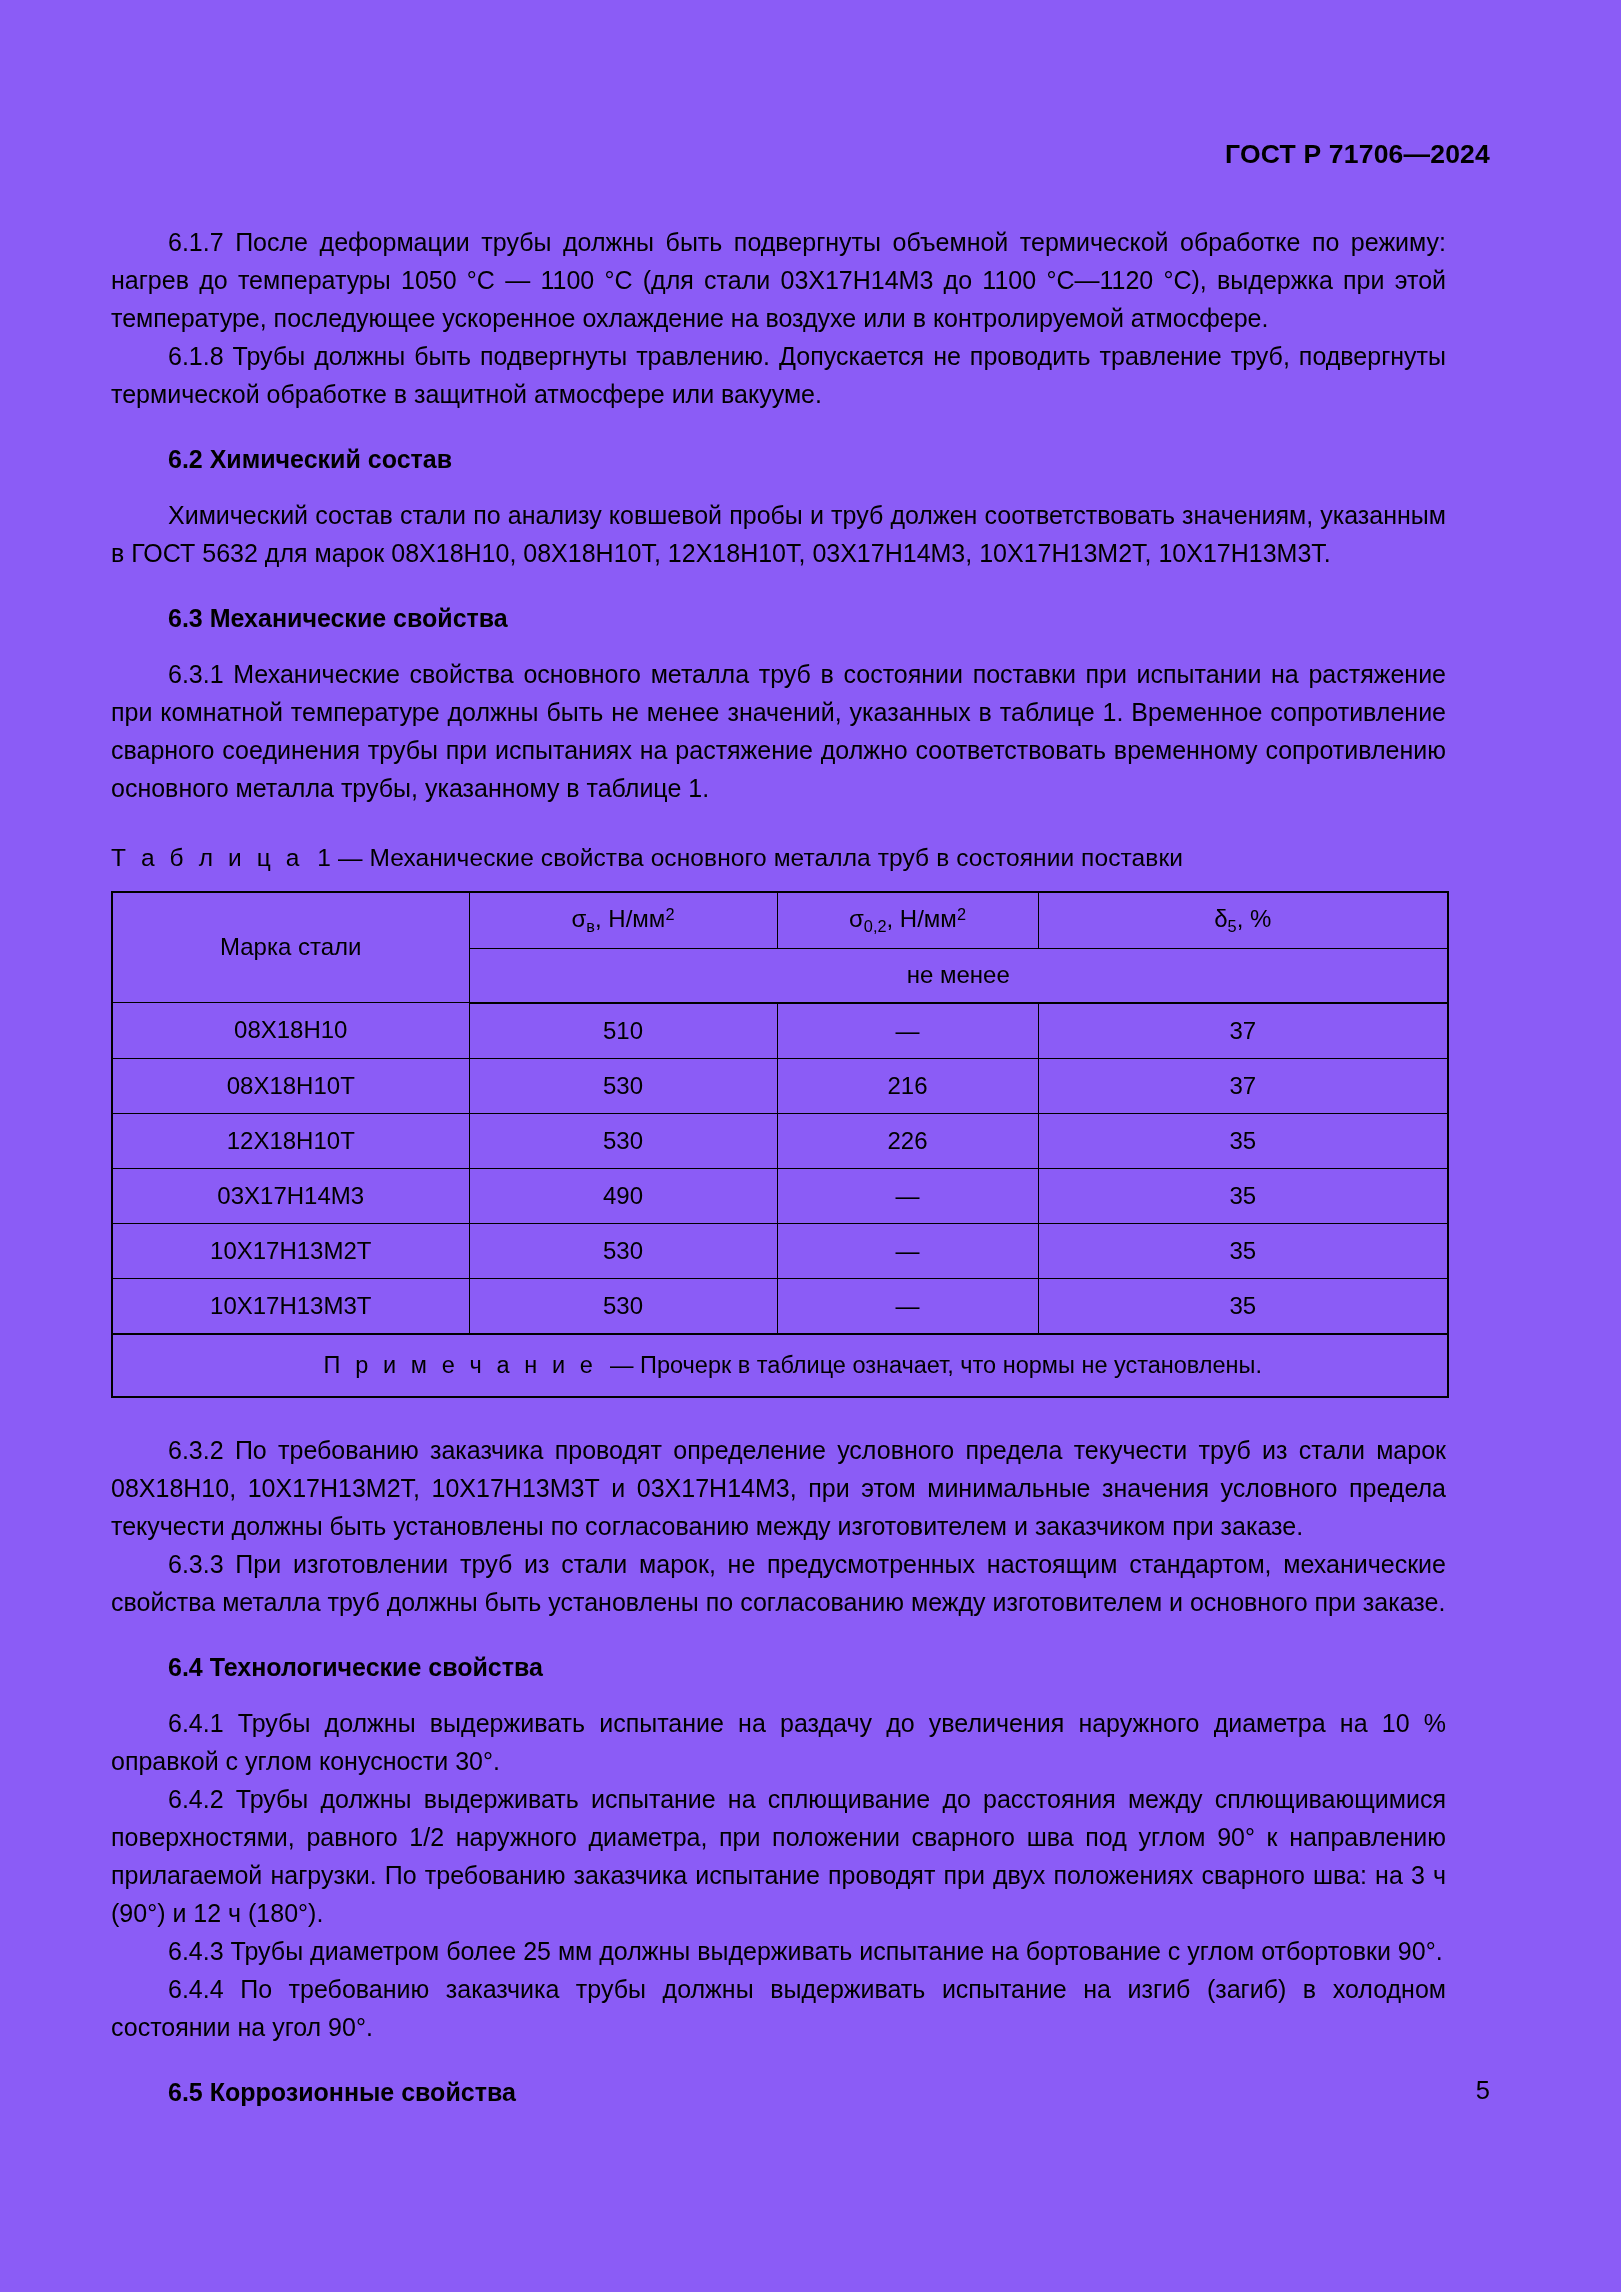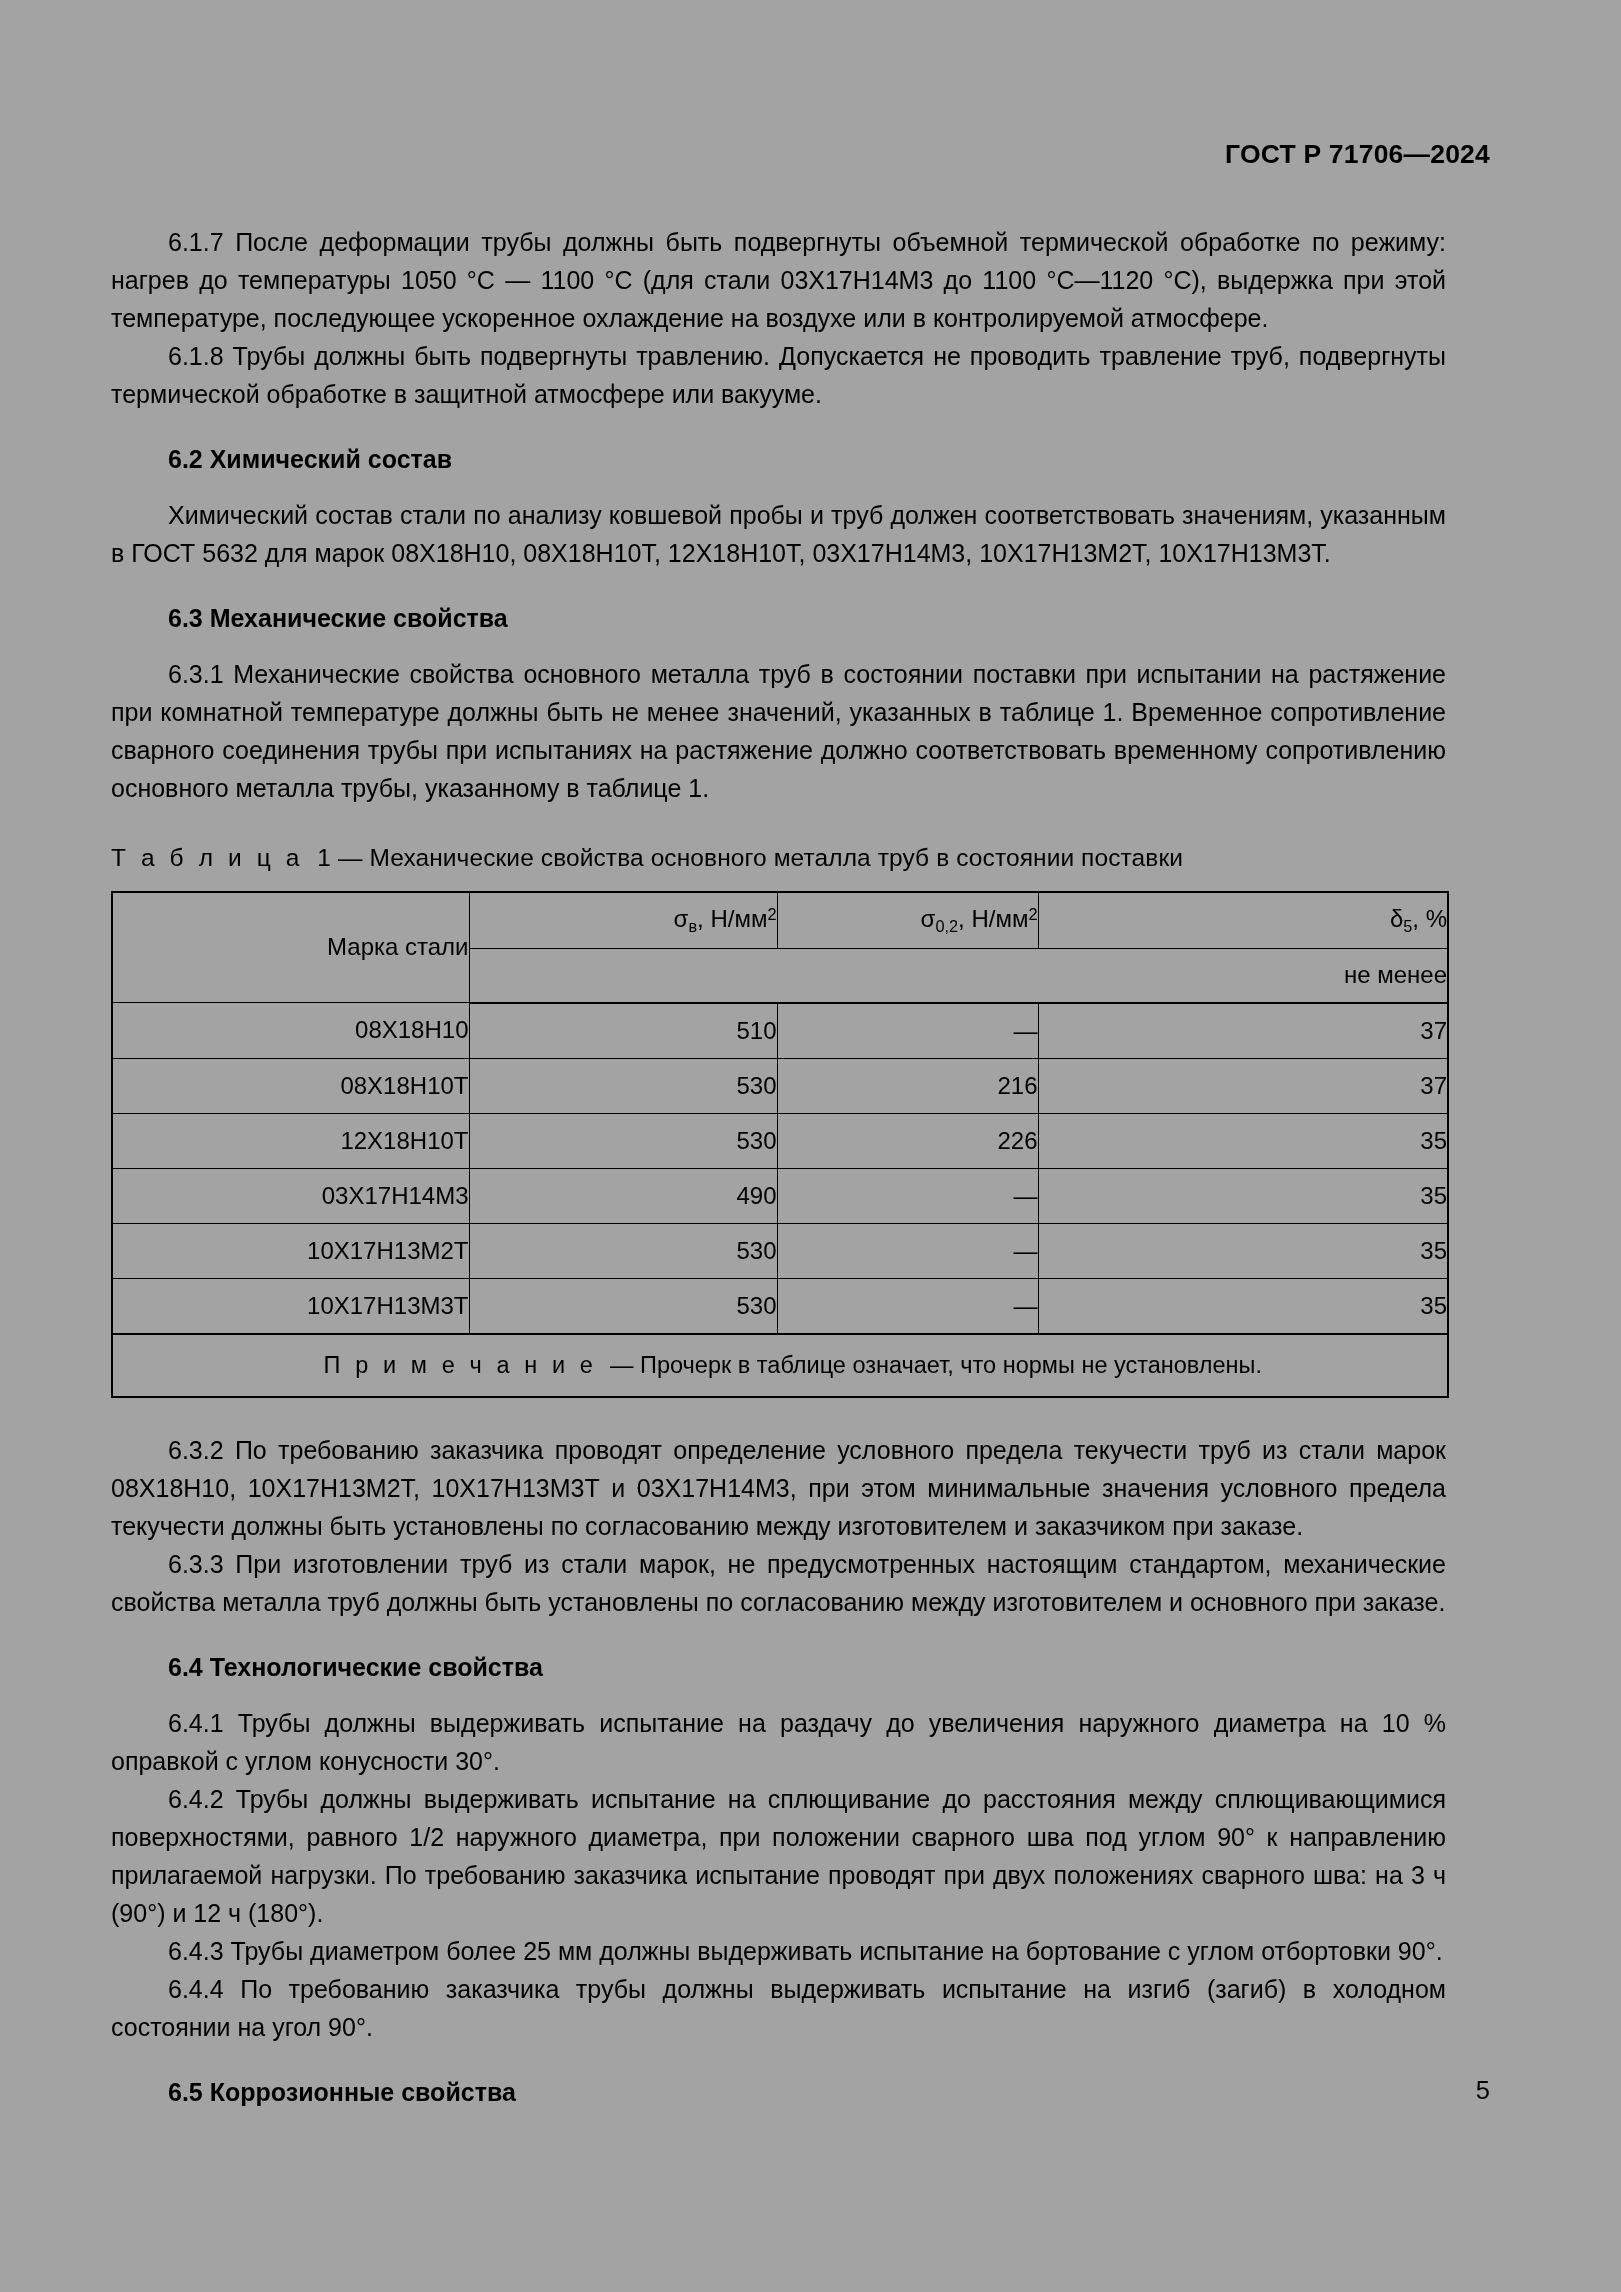--- a/index.html
+++ b/index.html
@@ -9,21 +9,21 @@
     background: #ffffff;
   }
   body {
     font-family: "Liberation Sans", "DejaVu Sans", sans-serif;
     color: #000000;
   }
   .page {
     position: relative;
     width: 1621px;
     height: 2293px;
-    background: #a3a3a3;
+    background: #8b5cf6;
     box-sizing: border-box;
     padding: 0;
     overflow: hidden;
   }
   .header {
     position: absolute;
     top: 139px;
     right: 131px;
     font-size: 26.5px;
     font-weight: bold;
@@ -74,21 +74,21 @@
     margin-top: 15.7px;
     font-size: 24px;
   }
   table.spec col.c1 { width: 357px; }
   table.spec col.c2 { width: 308px; }
   table.spec col.c3 { width: 261px; }
   table.spec col.c4 { width: 410px; }
 
   table.spec td, table.spec th {
     border: 1px solid #000000;
-    text-align: right;
+    text-align: center;
     vertical-align: middle;
     font-weight: normal;
     padding: 0;
     height: 51px;
   }
   table.spec .thick-top { border-top-width: 2.9px; }
   table.spec .thick-bottom { border-bottom-width: 2.9px; }
   table.spec .outer-left { border-left-width: 2.9px; }
   table.spec .outer-right { border-right-width: 2.9px; }
 

